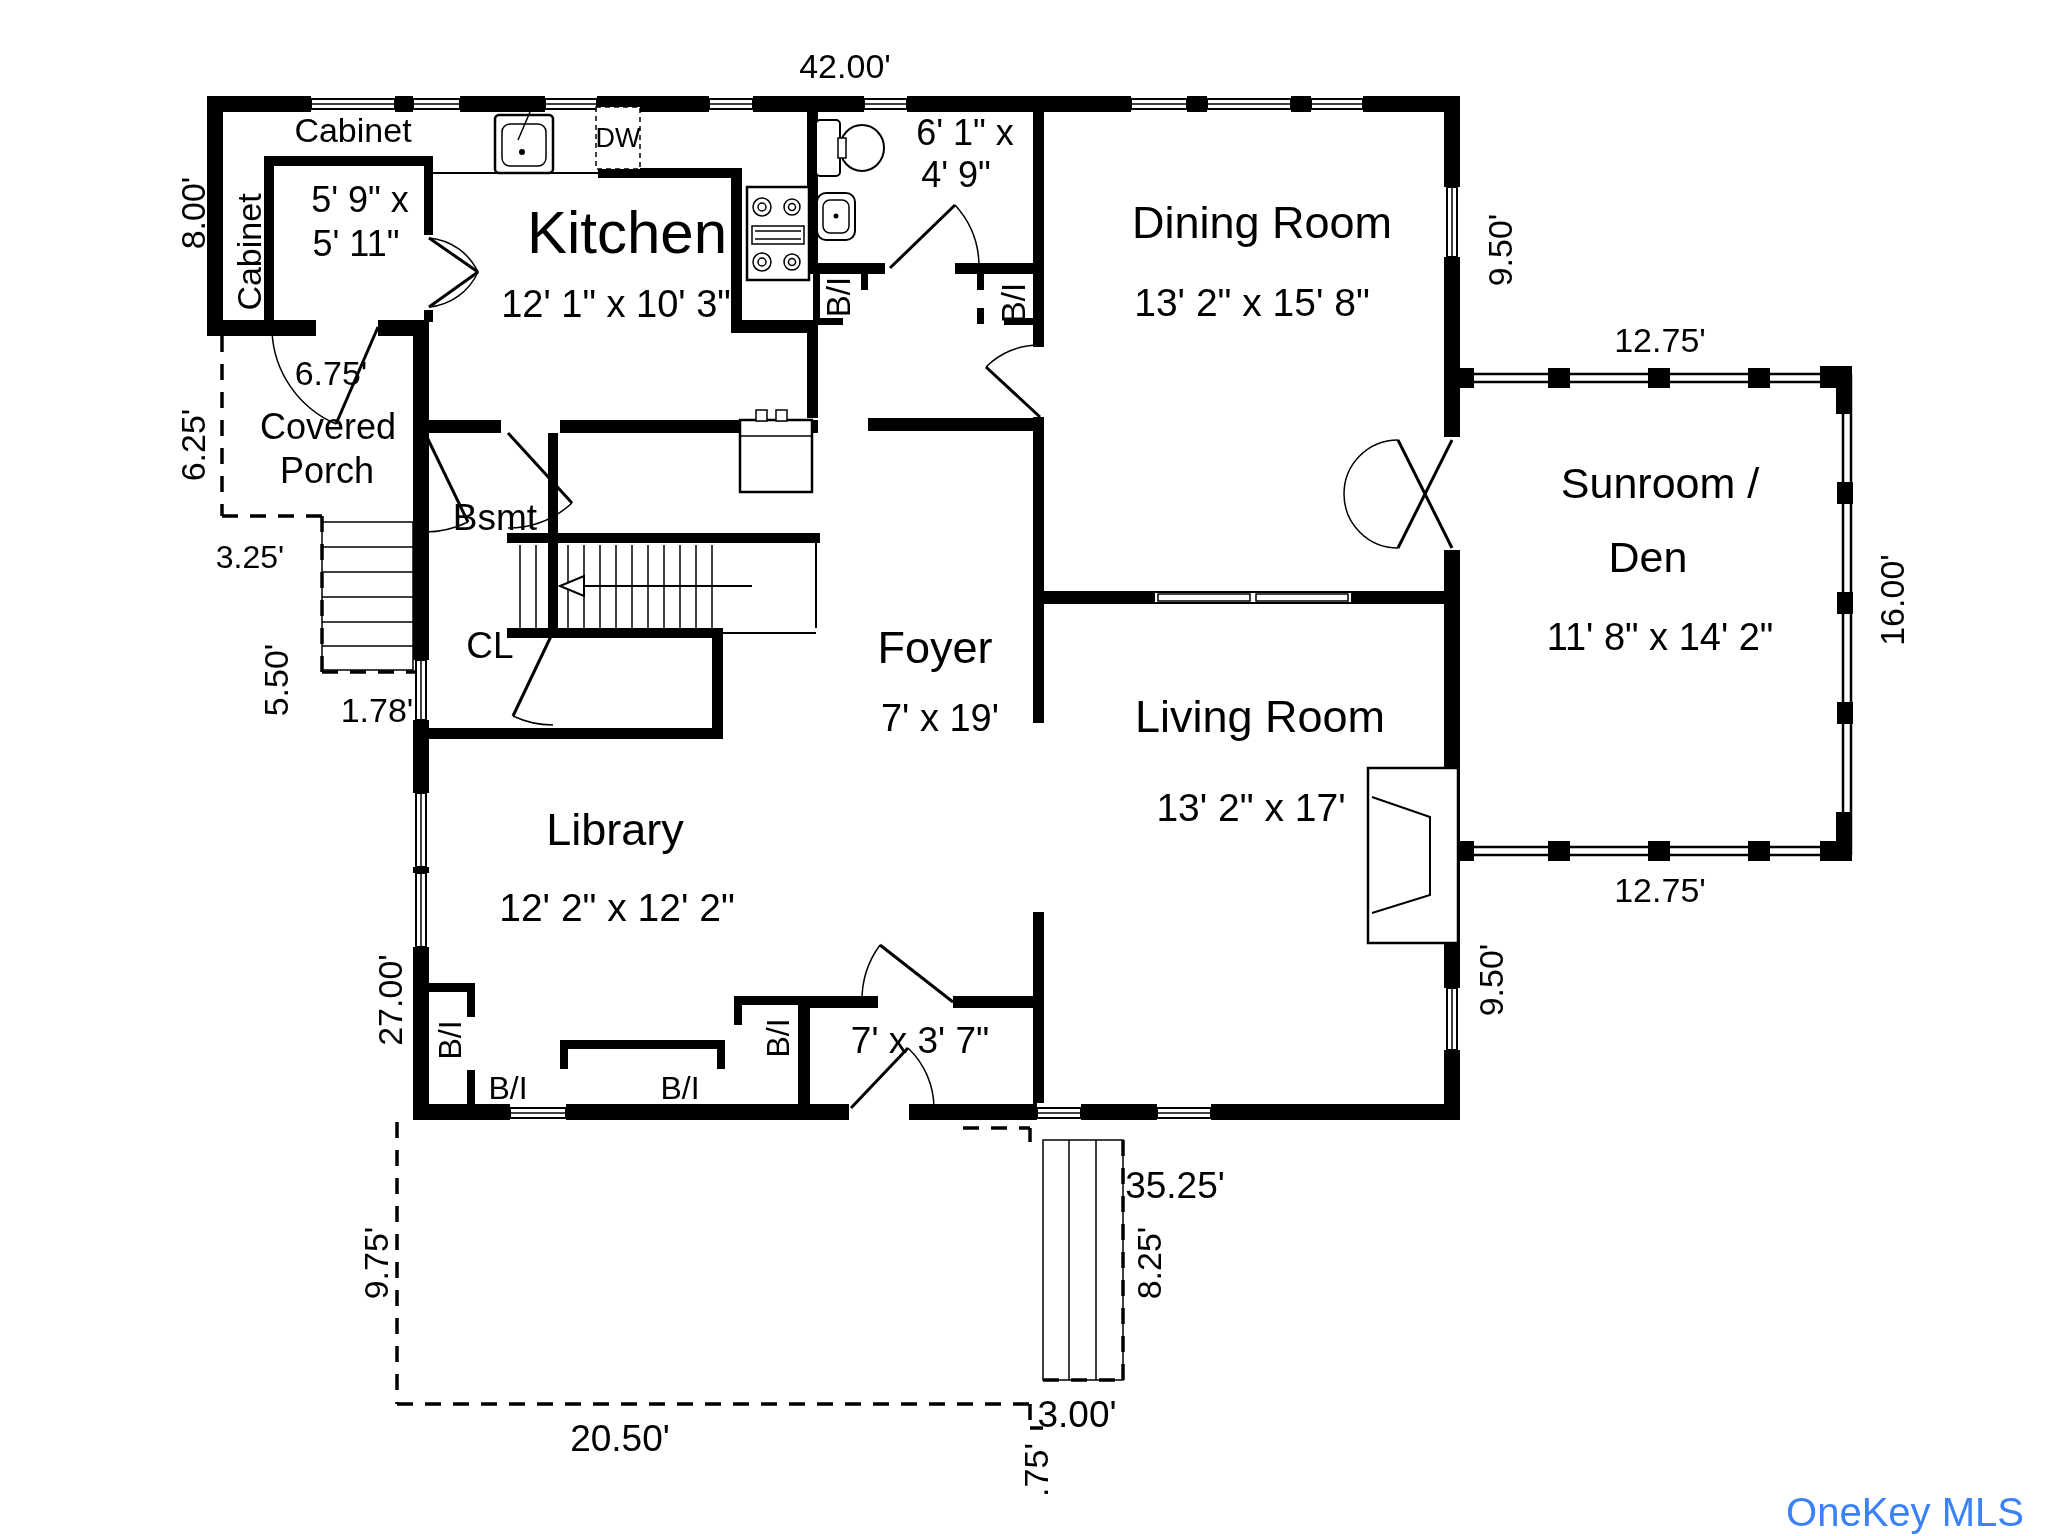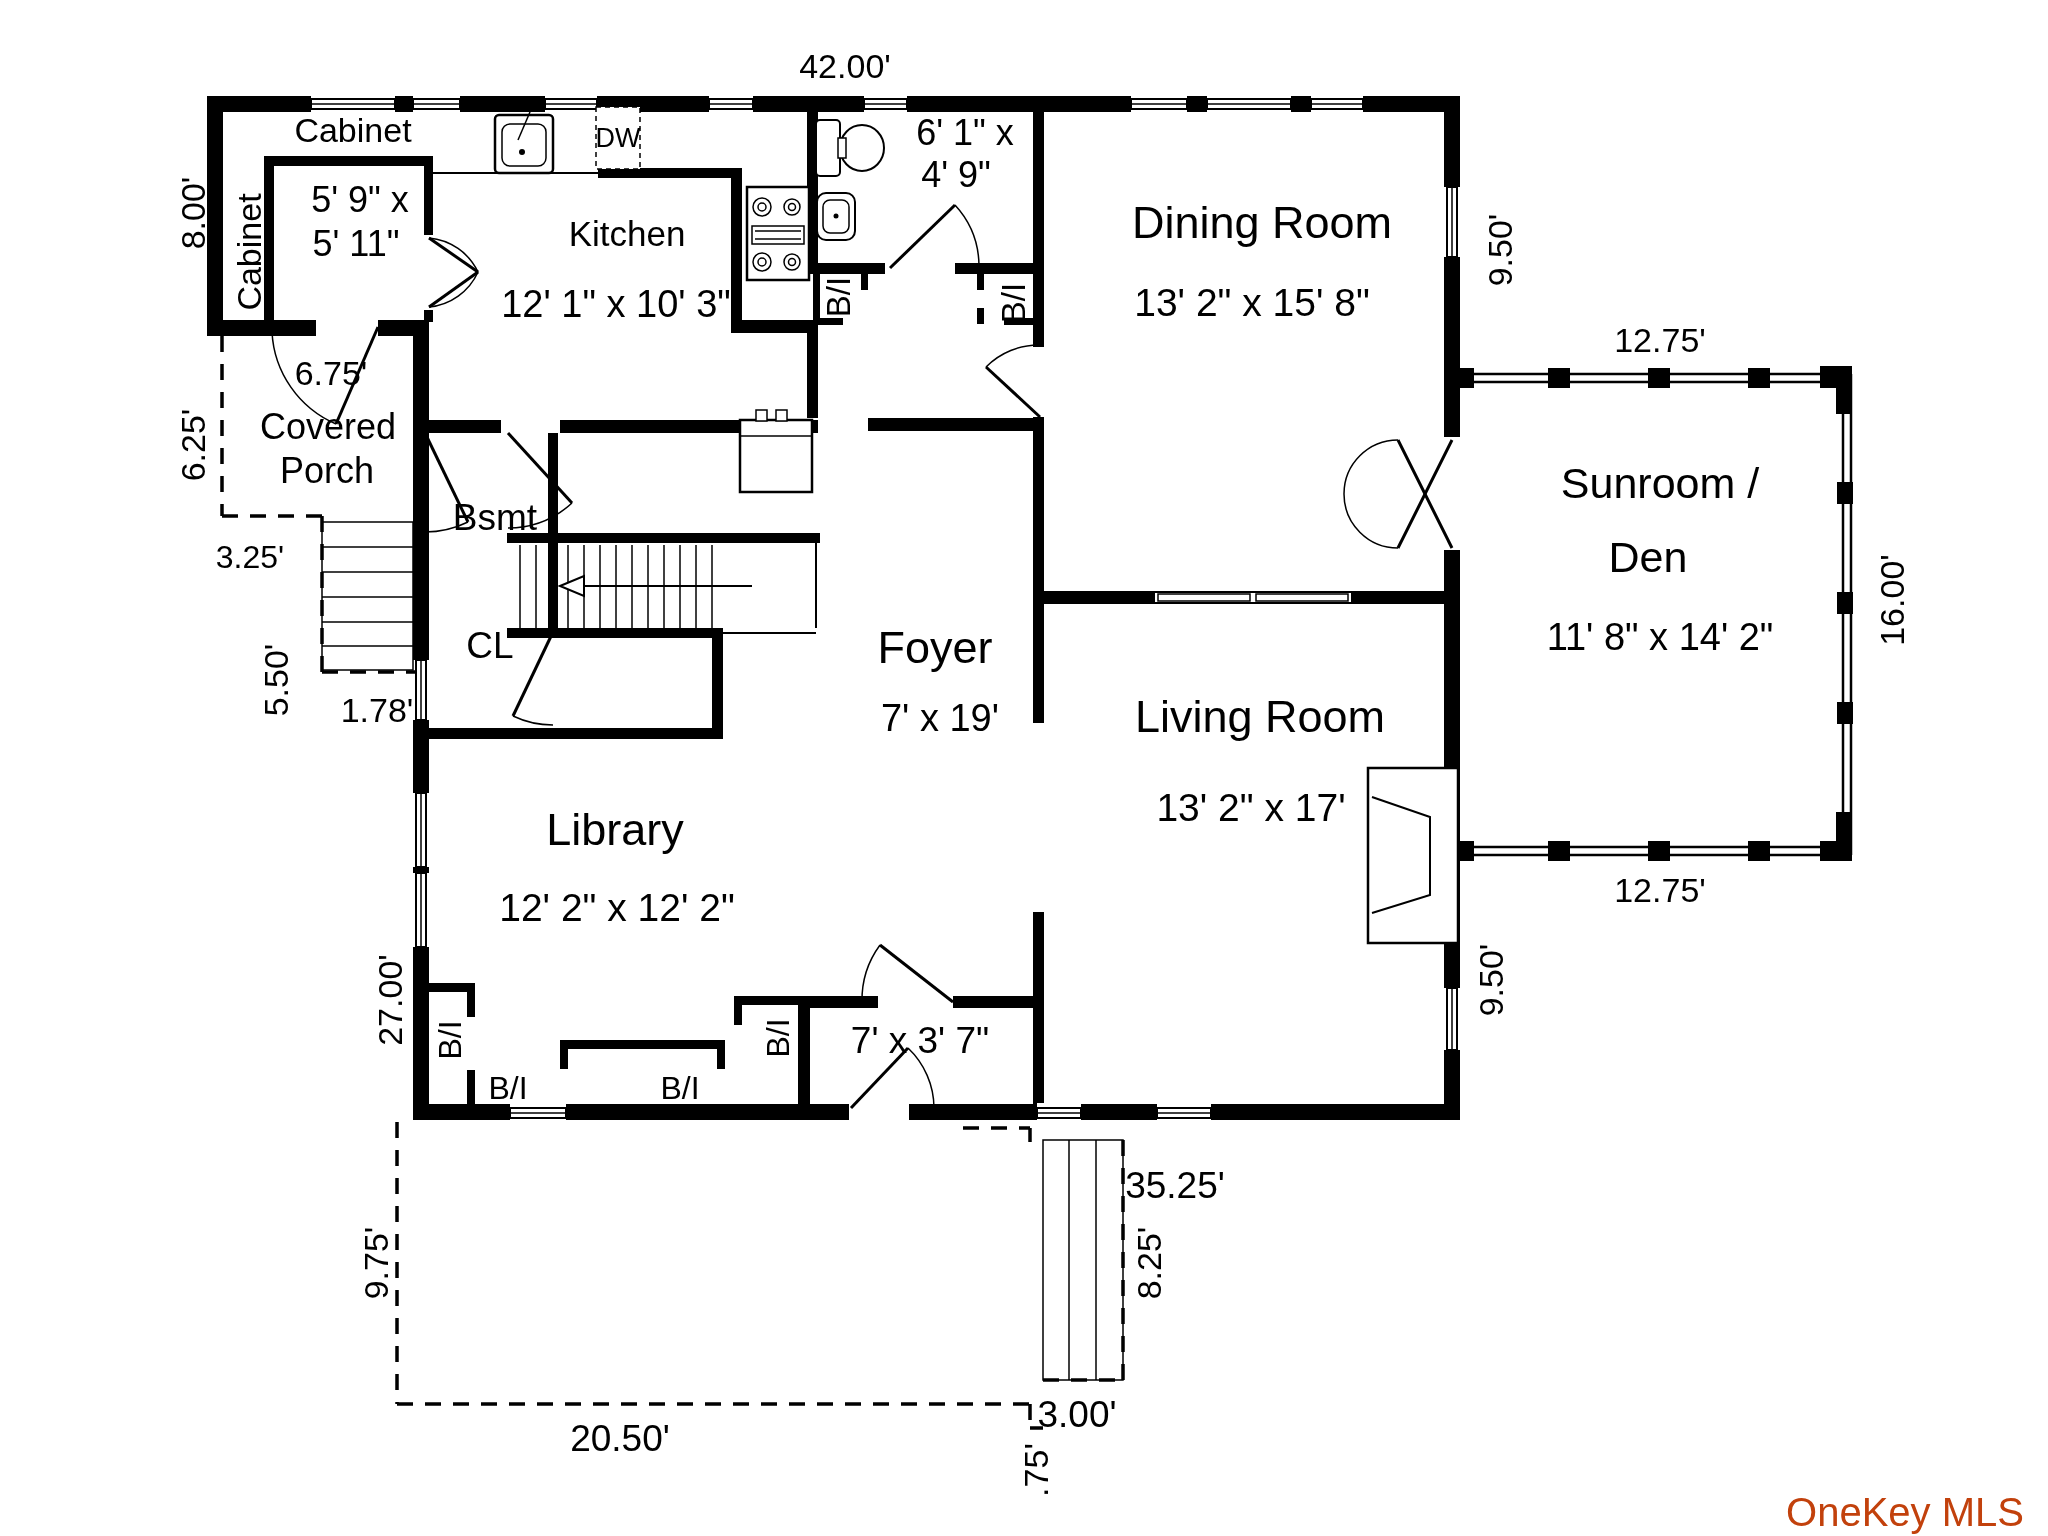--- a/index.html
+++ b/index.html
@@ -2,21 +2,21 @@
 <html><head>
 <meta charset="utf-8">
 <style>
   html,body{margin:0;padding:0;background:#fff;}
   #plan{position:relative;width:2048px;height:1536px;background:#fff;overflow:hidden;
         font-family:"Liberation Sans",sans-serif;border-radius:12px;}
   #plan svg{position:absolute;left:0;top:0;}
   .lbl{position:absolute;transform:translate(-50%,-50%);white-space:nowrap;color:#000;
        font-family:"Liberation Sans",sans-serif;line-height:1;}
   .v{transform:translate(-50%,-50%) rotate(-90deg);}
-  .wm{color:#c2410c;}
+  .wm{color:#3b82f6;}
 </style>
 </head>
 <body>
 
 <div id="plan">
 
 <svg width="2048" height="1536" viewBox="0 0 2048 1536">
 
   <g fill="#000">
     <rect x="207" y="96" width="1253" height="16"></rect>
@@ -327,21 +327,21 @@
 </svg>
 
   <div class="lbl" style="left:845px;top:66px;font-size:34px">42.00'</div>
 
   <div class="lbl" style="left:353px;top:130px;font-size:34px">Cabinet</div>
   <div class="lbl v" style="left:249px;top:252px;font-size:34px">Cabinet</div>
   <div class="lbl" style="left:360px;top:200px;font-size:36px">5' 9" x</div>
   <div class="lbl" style="left:356px;top:244px;font-size:36px">5' 11"</div>
   <div class="lbl v" style="left:193px;top:213px;font-size:34px">8.00'</div>
 
-  <div class="lbl" style="left:627px;top:233px;font-size:35px">Kitchen</div>
+  <div class="lbl" style="left:627px;top:233px;font-size:60px">Kitchen</div>
   <div class="lbl" style="left:616px;top:304px;font-size:38px">12' 1" x 10' 3"</div>
   <div class="lbl" style="left:618px;top:138px;font-size:27px">DW</div>
 
   <div class="lbl" style="left:965px;top:133px;font-size:36px">6' 1" x</div>
   <div class="lbl" style="left:956px;top:175px;font-size:36px">4' 9"</div>
 
   <div class="lbl v" style="left:838px;top:297px;font-size:33px">B/I</div>
   <div class="lbl v" style="left:1013px;top:303px;font-size:33px">B/I</div>
 
   <div class="lbl" style="left:1262px;top:222px;font-size:45px">Dining Room</div>

